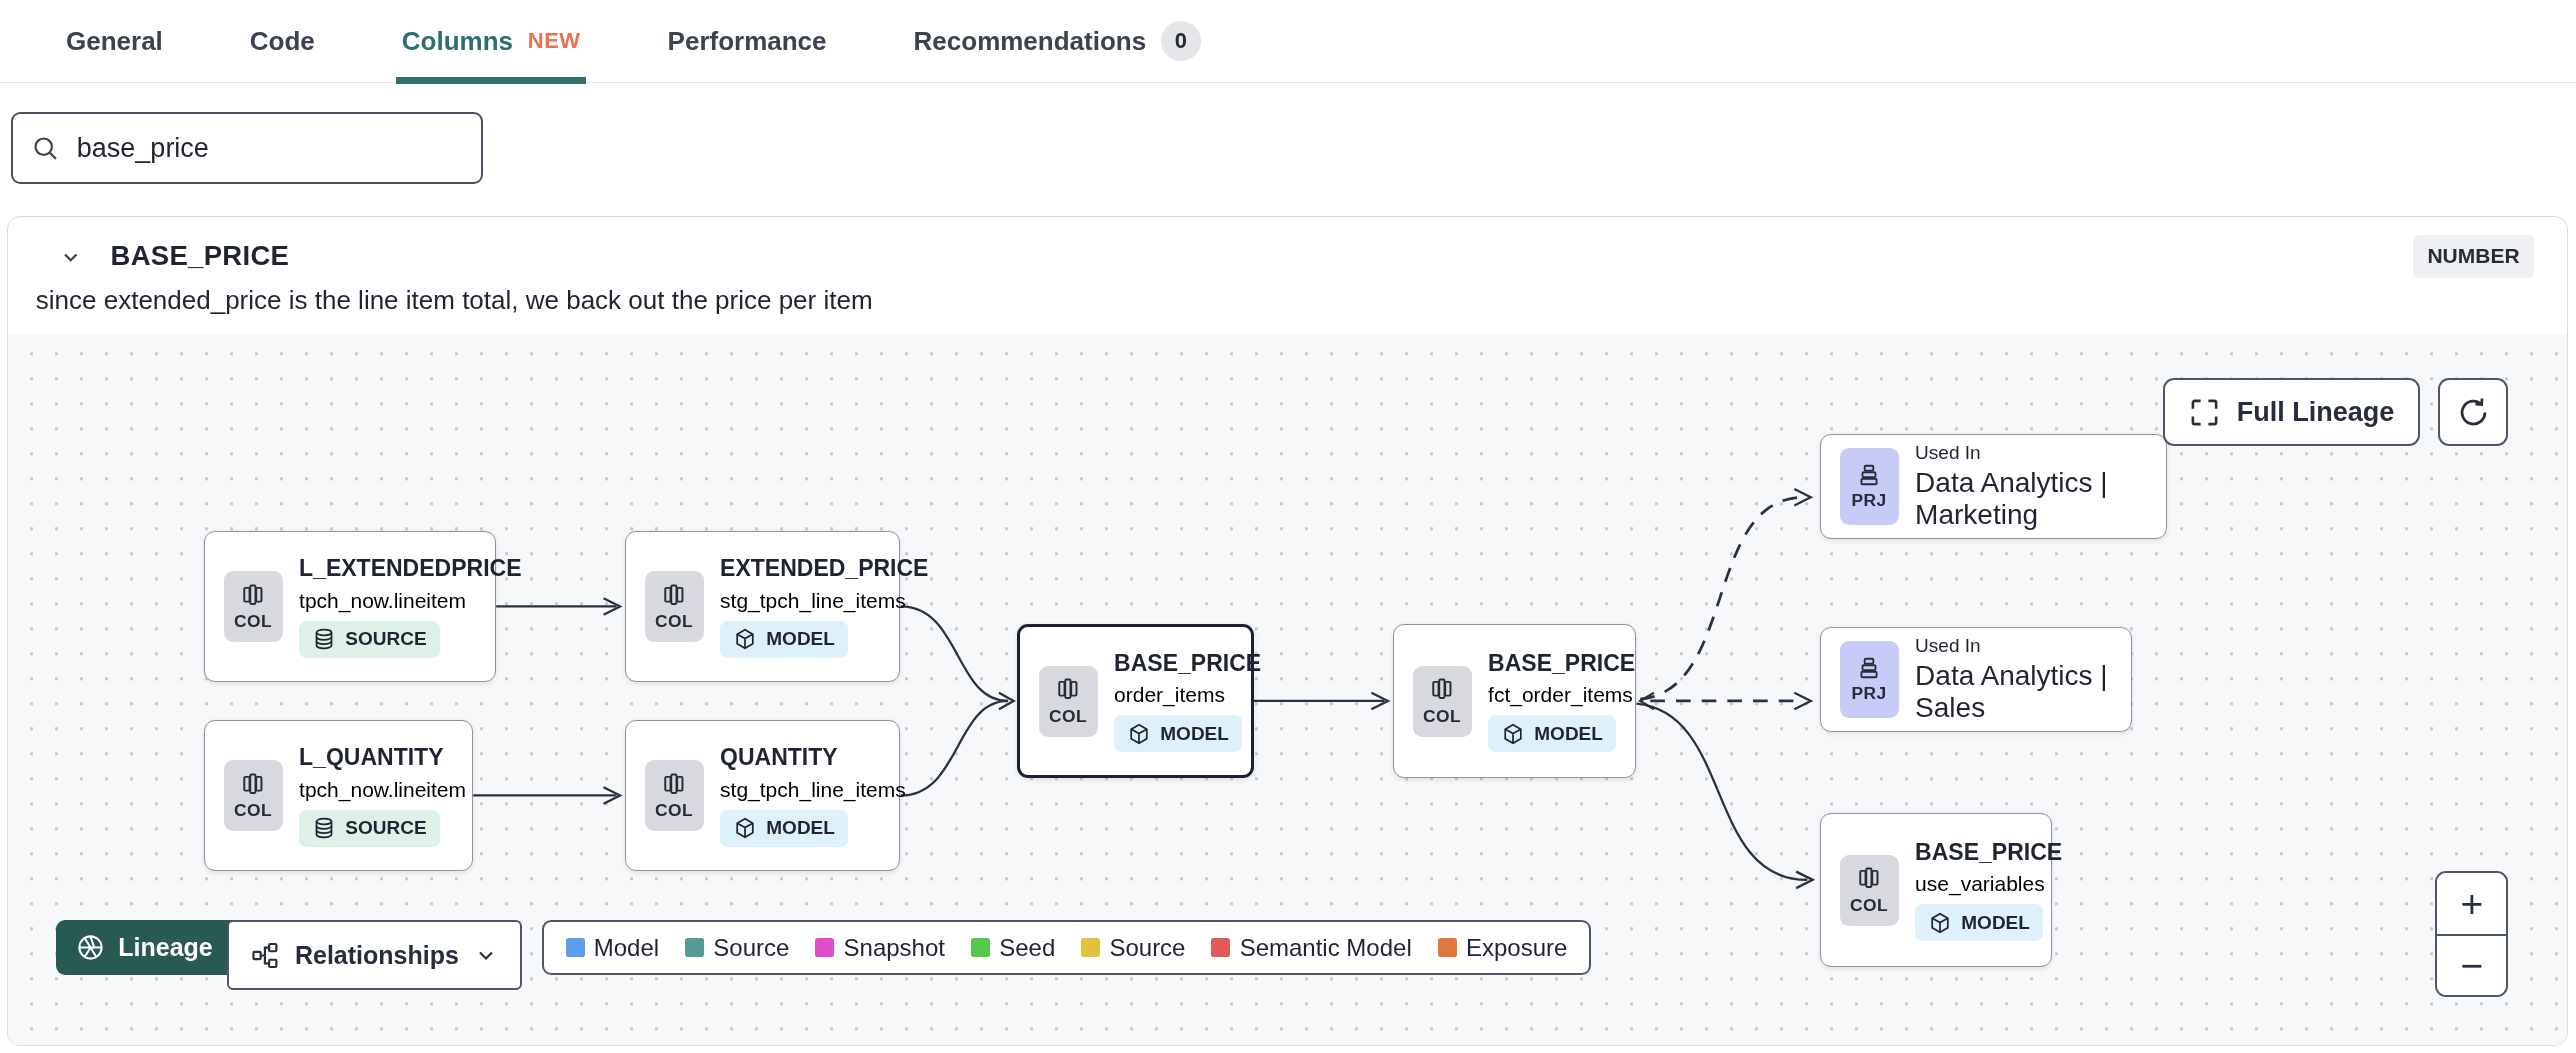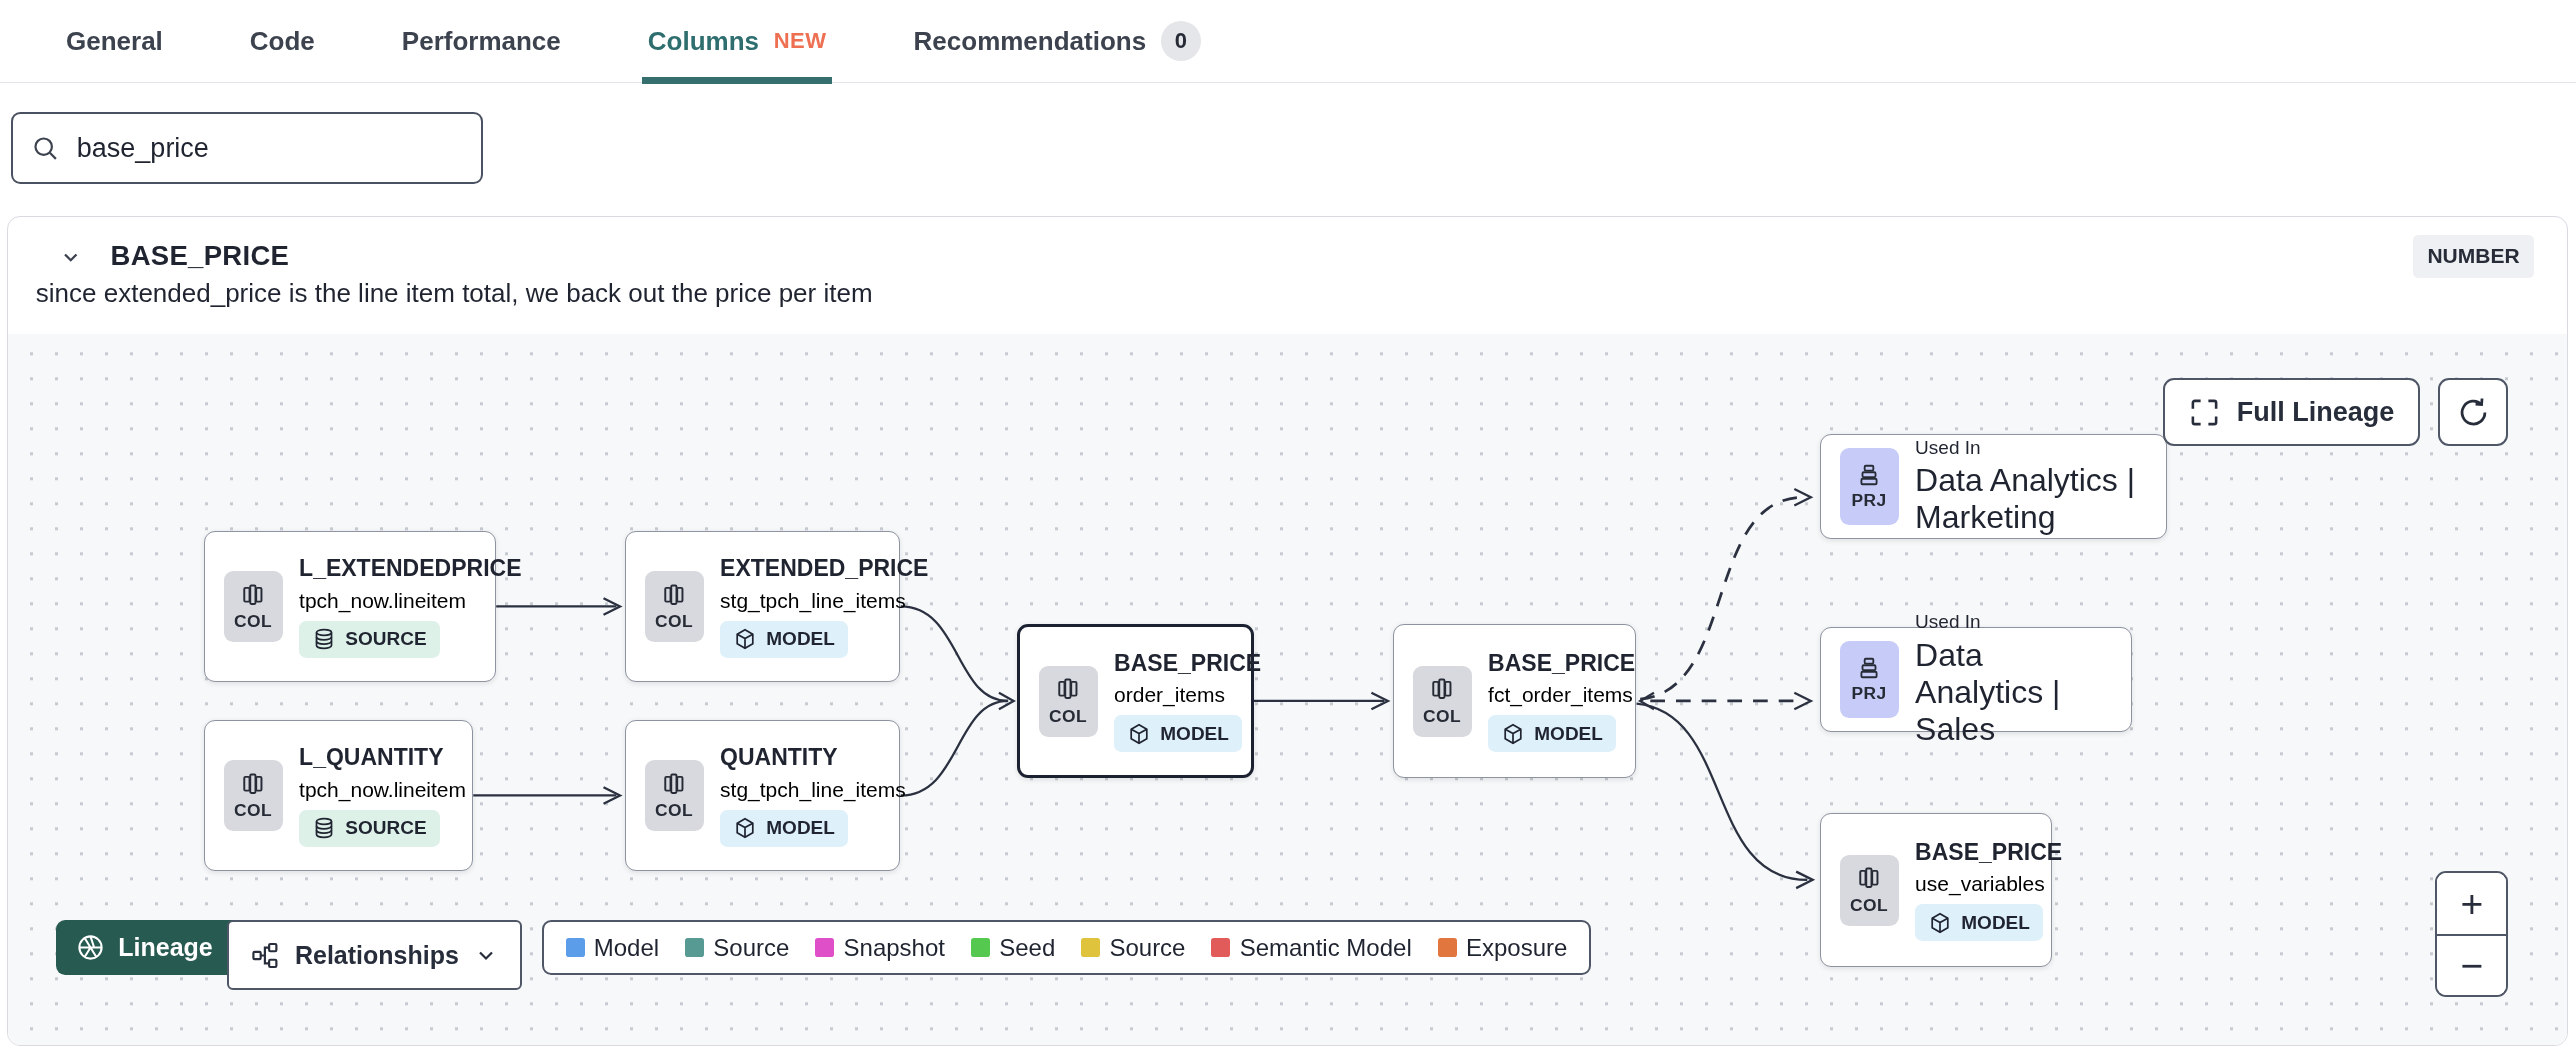--- a/index.html
+++ b/index.html
@@ -29,21 +29,21 @@
   
   .card { position:relative; margin:32px 7.3px 0 7.3px; width:2561px; height:830px;
     background:#fff; border:1.8px solid #d9dbe0; border-radius:13px; overflow:hidden; }
   .card-head { padding:18.3px 33px 0 27.5px; }
   .head-row { display:flex; align-items:center; }
   .chev-btn { width:40px; height:40px; margin-left:14.7px; border:none; background:transparent;
     display:flex; align-items:center; justify-content:center; cursor:pointer; color:#3c424e; }
   .col-title { margin-left:20px; font-size:27.5px; font-weight:700; letter-spacing:0.3px; }
   .type-badge { margin-left:auto; background:#eef0f3; color:#272c38; font-size:21px;
     font-weight:600; padding:9.2px 14.7px; border-radius:5.5px; }
-  .col-desc { margin-top:0; font-size:26px; color:#1f2430; }
+  .col-desc { margin-top:7px; font-size:26px; color:#1f2430; }
 
   
   .canvas { position:absolute; left:0; right:0; top:117px; bottom:0;
     background-color:#f7f8f9;
     background-image:radial-gradient(circle, #c6cad1 1.8px, transparent 2px);
     background-size:25px 25px; background-position:11px 7.3px; }
   .edges { position:absolute; inset:0; }
 
   
   .node { position:absolute; background:#fff; border:1.8px solid #8d93a1; border-radius:11px;
@@ -56,21 +56,21 @@
   .side-prj { background:#c6cbf7; }
   .side-badge .lbl { font-size:17.4px; font-weight:700; letter-spacing:0.5px; }
   .node-main { display:flex; flex-direction:column; align-items:flex-start; gap:6.4px; }
   .node-title { font-size:23px; font-weight:700; }
   .node-sub { font-size:21px; color:#000000; }
   .node-badge { display:inline-flex; align-items:center; gap:9.2px; padding:6.4px 13px;
     border-radius:7.3px; font-size:19px; font-weight:700; color:#1f2430; margin-top:1.8px; }
   .badge-source { background:#def1e9; }
   .badge-model { background:#def0fa; }
   .usedin-lbl { font-size:19px; }
-  .usedin-title { font-size:32px; margin-top:1.8px; }
+  .usedin-title { font-size:28px; margin-top:1.8px; }
 
   
   .btn { background:#fff; border:2.3px solid #4f5666; border-radius:11px; color:#272d3a;
     display:flex; align-items:center; justify-content:center; cursor:pointer;text-align:right; }
   .full-lineage { position:absolute; top:44px; right:147px; height:68px; padding:0 24px;
     gap:16.5px; font-size:27px; font-weight:600; }
   .refresh { position:absolute; top:44px; right:59px; width:70px; height:68px; }
   .zoomctl { position:absolute; right:59px; bottom:48px; width:73px;
     border:2.3px solid #4f5666; border-radius:11px; overflow:hidden; background:#fff; }
   .zoomctl .zbtn { width:100%; height:61px; background:#fff; border:none; font-size:39px;
@@ -92,26 +92,26 @@
 </head>
 <body>
 
 <header class="tabbar">
   <div class="tab">
     <span>General</span>
   </div>
   <div class="tab">
     <span>Code</span>
   </div>
-  <div class="tab">
-    <span>Performance</span>
-  </div>
   <div class="tab active">
     <span>Columns</span>
     <span class="tab-new">NEW</span>
+  </div>
+  <div class="tab">
+    <span>Performance</span>
   </div>
   <div class="tab">
     <span>Recommendations</span>
     <span class="tab-count">0</span>
   </div>
 </header>
 
 <div class="search-row">
   <div class="search-box">
     <svg width="29" height="29" viewBox="0 0 24 24" fill="none" stroke="#3c424e" stroke-width="1.8">

